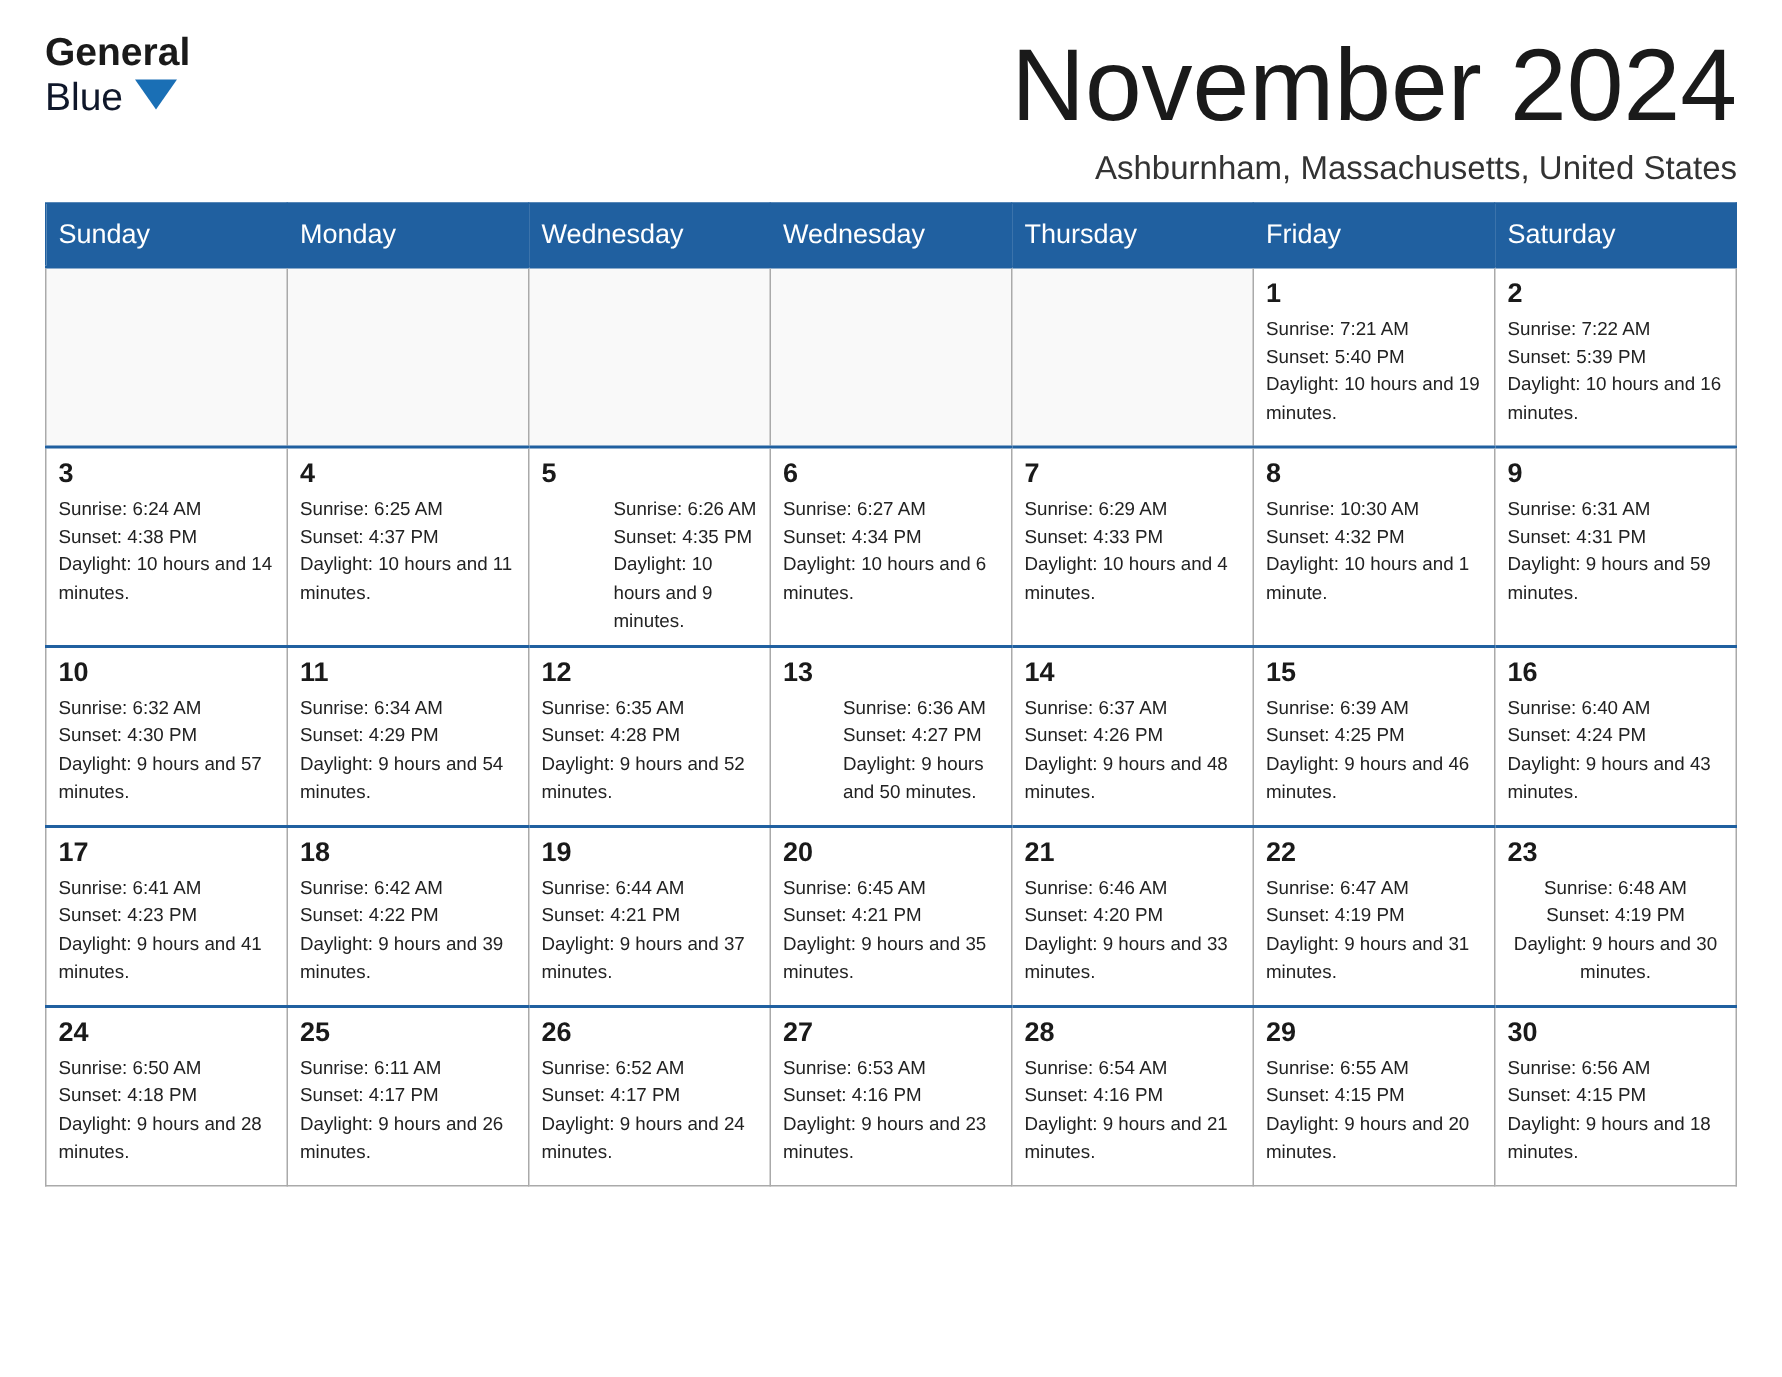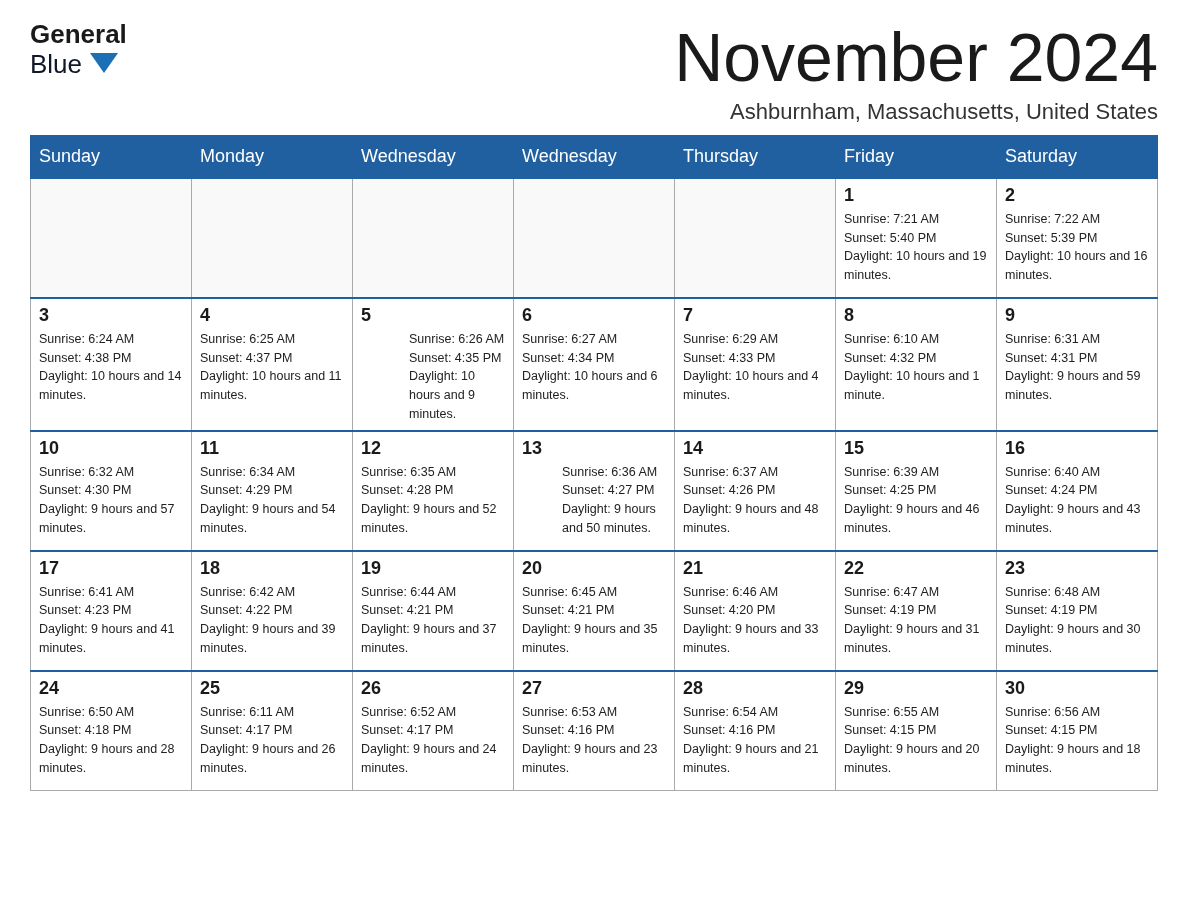--- a/index.html
+++ b/index.html
@@ -174,21 +174,21 @@
 Daylight: 10 hours and 6 minutes.</div>
         </td>
         <td>
           <div class="day-number">7</div>
           <div class="day-info" style="white-space: pre-line;">Sunrise: 6:29 AM
 Sunset: 4:33 PM
 Daylight: 10 hours and 4 minutes.</div>
         </td>
         <td>
           <div class="day-number">8</div>
-          <div class="day-info" style="white-space: pre-line;">Sunrise: 6:10 AM
+          <div class="day-info" style="white-space: pre-line;">Sunrise: 10:30 AM
 Sunset: 4:32 PM
 Daylight: 10 hours and 1 minute.</div>
         </td>
         <td>
           <div class="day-number">9</div>
           <div class="day-info" style="white-space: pre-line;">Sunrise: 6:31 AM
 Sunset: 4:31 PM
 Daylight: 9 hours and 59 minutes.</div>
         </td>
       </tr>
@@ -268,21 +268,21 @@
 Daylight: 9 hours and 33 minutes.</div>
         </td>
         <td>
           <div class="day-number">22</div>
           <div class="day-info" style="white-space: pre-line;">Sunrise: 6:47 AM
 Sunset: 4:19 PM
 Daylight: 9 hours and 31 minutes.</div>
         </td>
         <td>
           <div class="day-number">23</div>
-          <div class="day-info" style="white-space: pre-line;">Sunrise: 6:48 AM
+          <div class="day-info" style="white-space: pre-line; text-align: center;">Sunrise: 6:48 AM
 Sunset: 4:19 PM
 Daylight: 9 hours and 30 minutes.</div>
         </td>
       </tr>
       <tr class="week-row">
         <td>
           <div class="day-number">24</div>
           <div class="day-info" style="white-space: pre-line;">Sunrise: 6:50 AM
 Sunset: 4:18 PM
 Daylight: 9 hours and 28 minutes.</div>

